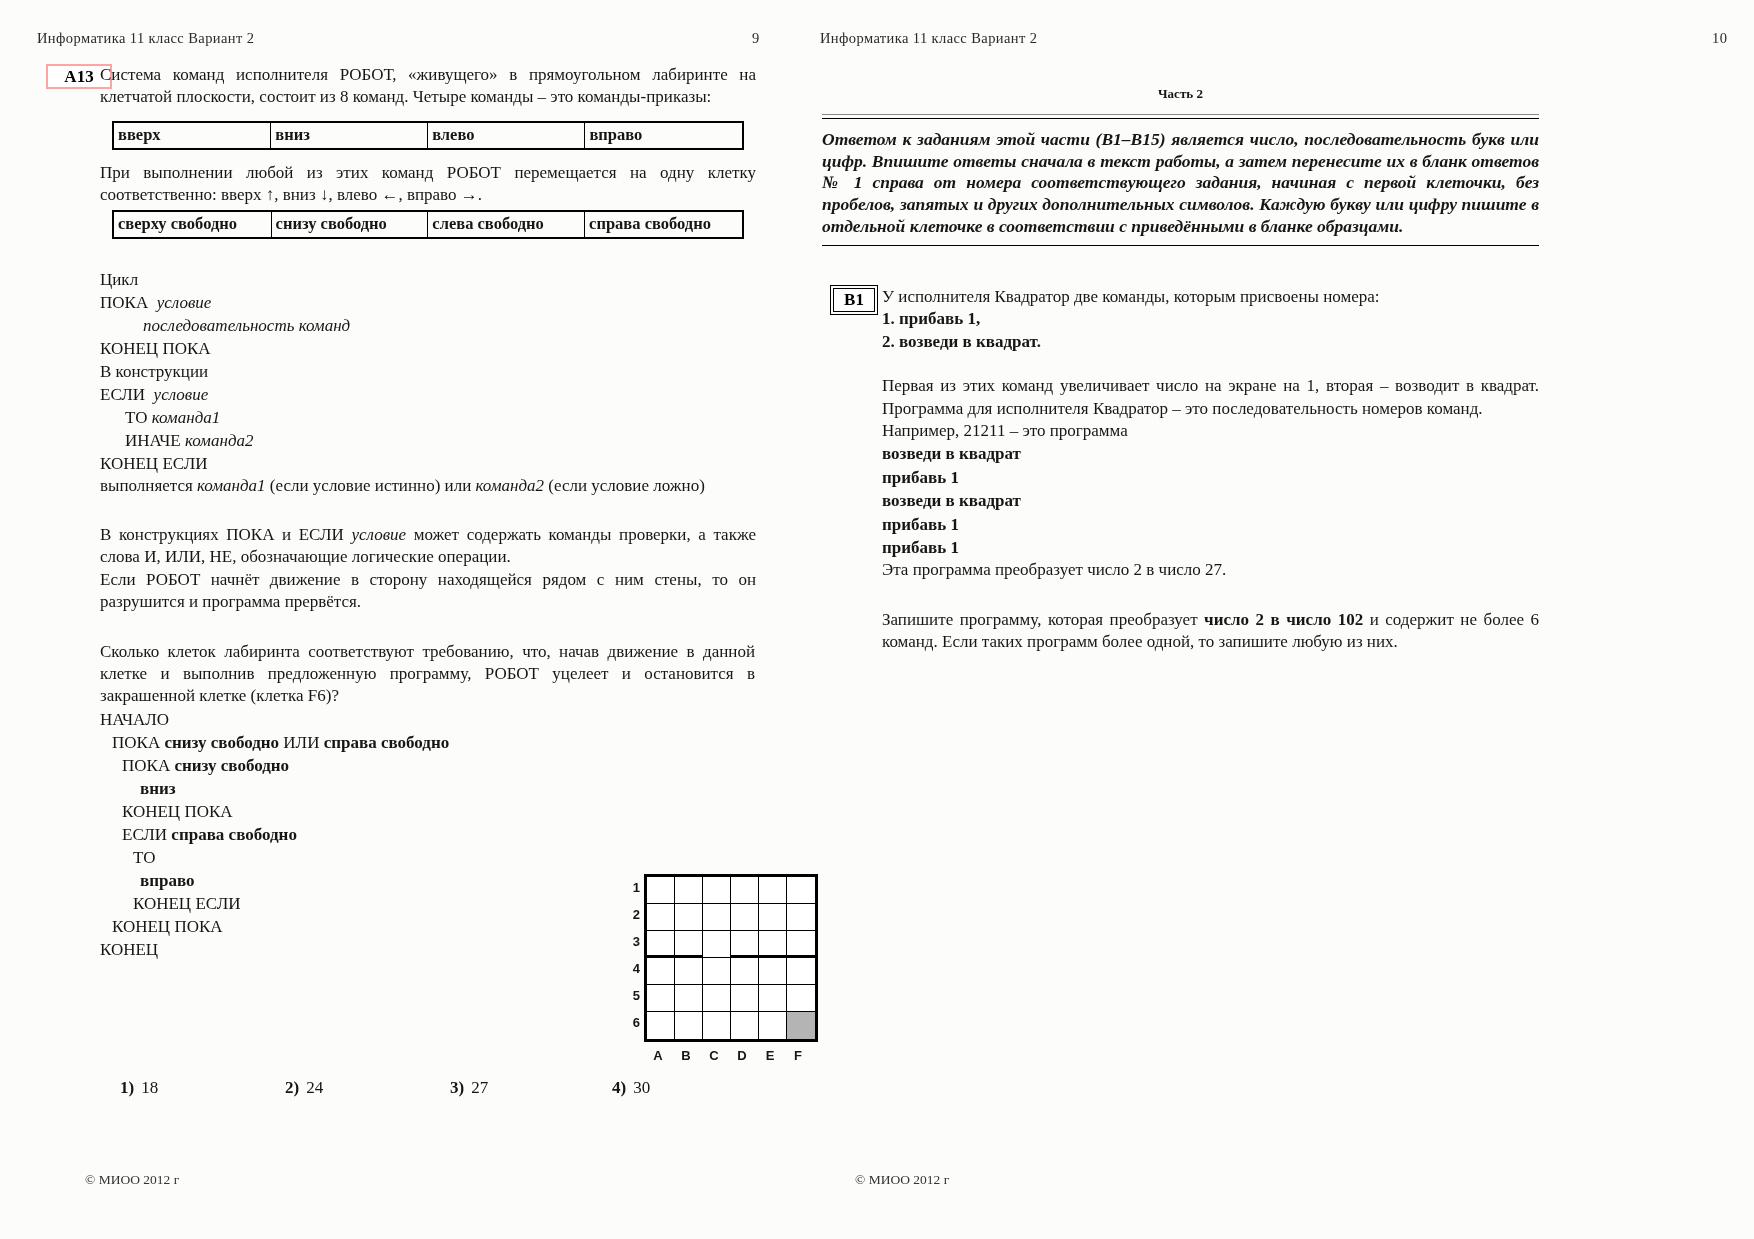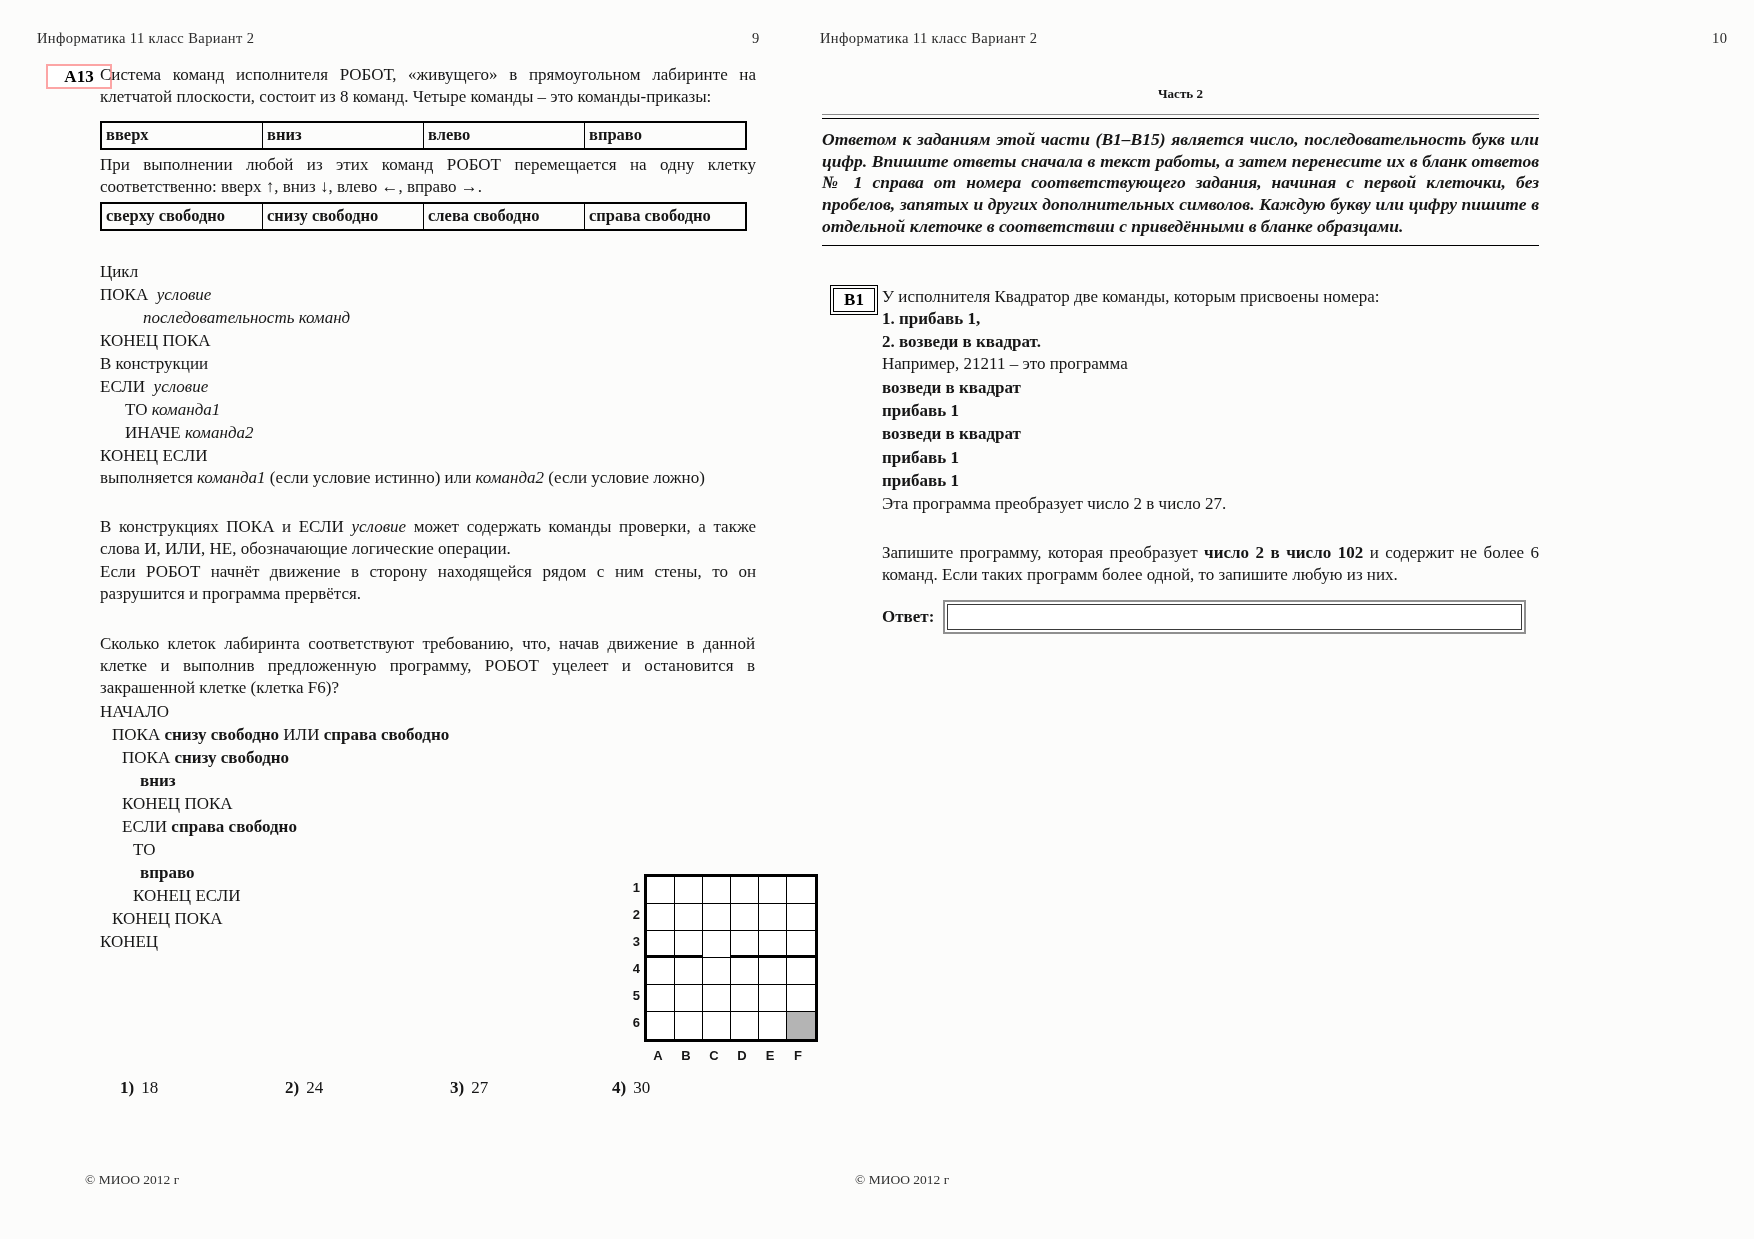--- a/index.html
+++ b/index.html
@@ -23,21 +23,21 @@
   }
   .badge-a13{width:66px;height:25px;line-height:22px;border:2px solid #fca5a5;}
   .badge-b1{width:42px;height:24px;line-height:22px;border:1px solid #000;outline:1px solid #000;outline-offset:2px;}
 
   
   .col{box-sizing:border-box;}
   .body-text{font-size:17px;line-height:22.4px;text-align:justify;margin:0;}
   .line{font-size:17px;line-height:22.4px;white-space:pre;}
 
   
-  .cmd-table{border-collapse:collapse;border:2px solid #000;margin:0;}
+  .cmd-table{border-collapse:collapse;border:2px solid #000;margin:12px;}
   .cmd-table td{
     width:152px;border:1px solid #000;
     font-weight:bold;font-size:16.5px;line-height:22px;
     padding:1px 4px 2px 4px;white-space:nowrap;
   }
 
   
   .pline{font-size:17px;line-height:23px;white-space:pre;}
 
   
@@ -230,33 +230,28 @@
   <div class="rule-single"></div>
 </div>
 
 <div class="abs badge badge-b1" style="left:833px;top:288px;">В1</div>
 
 <div class="abs col" style="left:882px;top:286px;width:657px;">
   <p class="body-text">У исполнителя Квадратор две команды, которым присвоены номера:</p>
   <div class="line b">1. прибавь 1,</div>
   <div class="line b">2. возведи в квадрат.</div>
 
+  <p class="body-text" style="margin-top:22px;">Первая из этих команд увеличивает число на экране на 1, вторая – возводит в квадрат. Программа для исполнителя Квадратор – это последовательность номеров команд.</p>
   <div class="line">Например, 21211 – это программа</div>
 
   <div class="bold-line">возведи в квадрат</div>
   <div class="bold-line">прибавь 1</div>
   <div class="bold-line">возведи в квадрат</div>
   <div class="bold-line">прибавь 1</div>
   <div class="bold-line">прибавь 1</div>
 
   <div class="line">Эта программа преобразует число 2 в число 27.</div>
 
   <p class="body-text" style="margin-top:27px;"><span>Запишите программу, которая преобразует </span><span class="b">число 2 в число 102</span><span> и содержит не более 6 команд. Если таких программ более одной, то запишите любую из них.</span></p>
 
-  <div class="answer-row">
-    <span class="answer-label">Ответ:</span>
-    <div class="answer-box">
-      <div class="answer-box-inner"></div>
-    </div>
-  </div>
 </div>
 
 <div class="abs footer" style="left:855px;top:1172px;">© МИОО 2012 г</div>
 
 </body></html>

